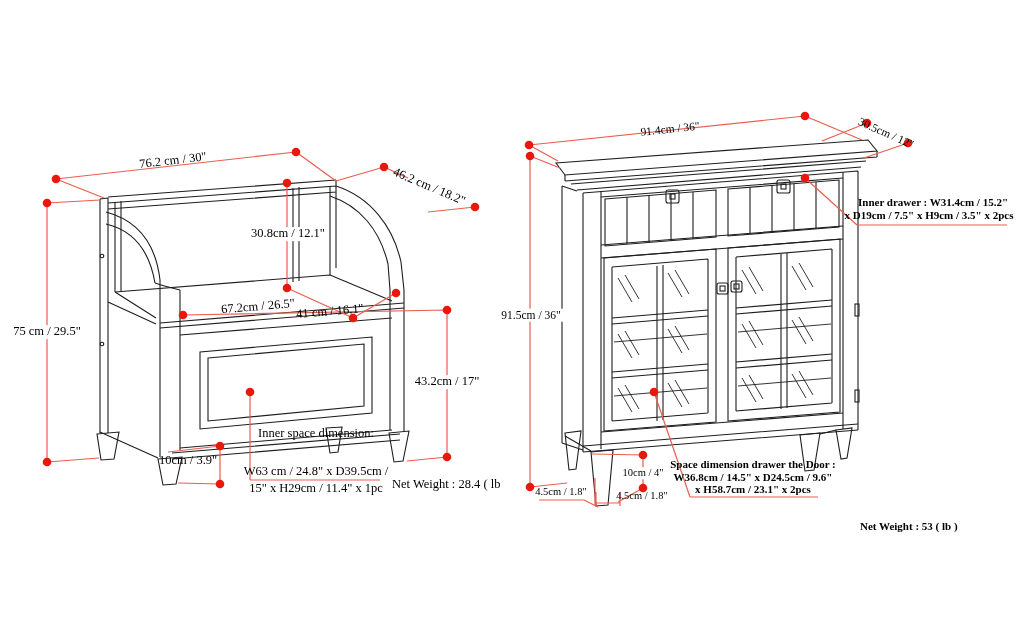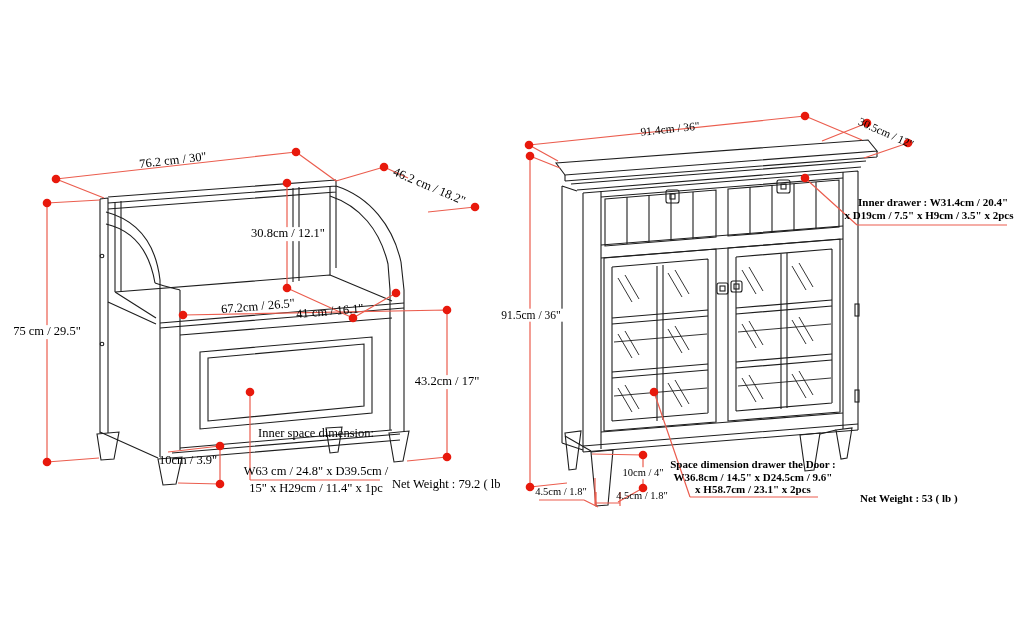--- a/index.html
+++ b/index.html
@@ -165,28 +165,28 @@
 <div class="lbl" style="left:429px;top:187px;transform:translate(-50%,-50%) rotate(23deg);">46.2 cm / 18.2"</div>
 <div class="lbl bg" style="left:288px;top:234px;">30.8cm / 12.1"</div>
 <div class="lbl bg" style="left:47px;top:332px;">75 cm / 29.5"</div>
 <div class="lbl" style="left:258px;top:307px;transform:translate(-50%,-50%) rotate(-5deg);">67.2cm / 26.5"</div>
 <div class="lbl" style="left:330px;top:312px;transform:translate(-50%,-50%) rotate(-5deg);">41 cm / 16.1"</div>
 <div class="lbl bg" style="left:447px;top:382px;">43.2cm / 17"</div>
 <div class="lbl" style="left:188px;top:461px;">10cm / 3.9"</div>
 <div class="lbl" style="left:316px;top:434px;">Inner space dimension:</div>
 <div class="lbl" style="left:316px;top:472px;">W63 cm / 24.8" x D39.5cm /</div>
 <div class="lbl" style="left:316px;top:489px;">15" x H29cm / 11.4" x 1pc</div>
-<div class="lbl la" style="left:392px;top:485px;">Net Weight : 79.2 ( lb</div>
+<div class="lbl la" style="left:392px;top:485px;">Net Weight : 28.4 ( lb</div>
 
 <div class="lbl" style="left:670px;top:129px;font-size:11.5px;transform:translate(-50%,-50%) rotate(-6deg);">91.4cm / 36"</div>
 <div class="lbl" style="left:886px;top:133px;font-size:11.5px;transform:translate(-50%,-50%) rotate(24deg);">30.5cm / 12"</div>
 <div class="lbl bg" style="left:531px;top:315px;font-size:11.5px;">91.5cm / 36"</div>
-<div class="lbl sm" style="left:933px;top:202px;">Inner drawer : W31.4cm / 20.4"</div>
+<div class="lbl sm" style="left:933px;top:202px;">Inner drawer : W31.4cm / 15.2"</div>
 <div class="lbl sm" style="left:929px;top:215px;">x D19cm / 7.5" x H9cm / 3.5" x 2pcs</div>
 <div class="lbl bg xs" style="left:643px;top:473px;">10cm / 4"</div>
 <div class="lbl xs" style="left:561px;top:492px;">4.5cm / 1.8"</div>
 <div class="lbl xs" style="left:642px;top:496px;">4.5cm / 1.8"</div>
 <div class="lbl sm" style="left:753px;top:464px;">Space dimension drawer the Door :</div>
 <div class="lbl sm" style="left:753px;top:477px;">W36.8cm / 14.5" x D24.5cm / 9.6"</div>
 <div class="lbl sm" style="left:753px;top:489px;">x H58.7cm / 23.1" x 2pcs</div>
-<div class="lbl sm la" style="left:860px;top:498px;text-align:right;">Net Weight : 53 ( lb )</div>
+<div class="lbl sm la" style="left:860px;top:526px;text-align:right;">Net Weight : 53 ( lb )</div>
 
 </div>
 
 </body></html>

